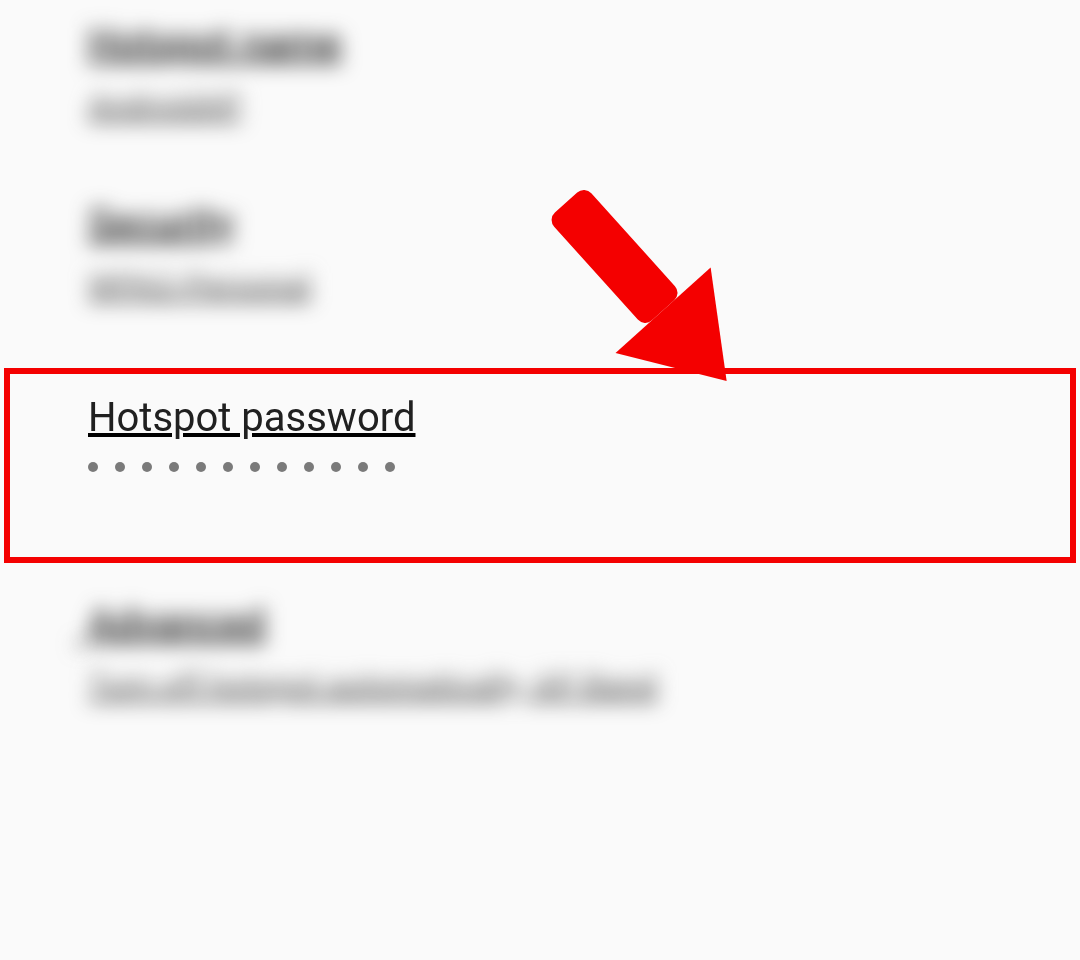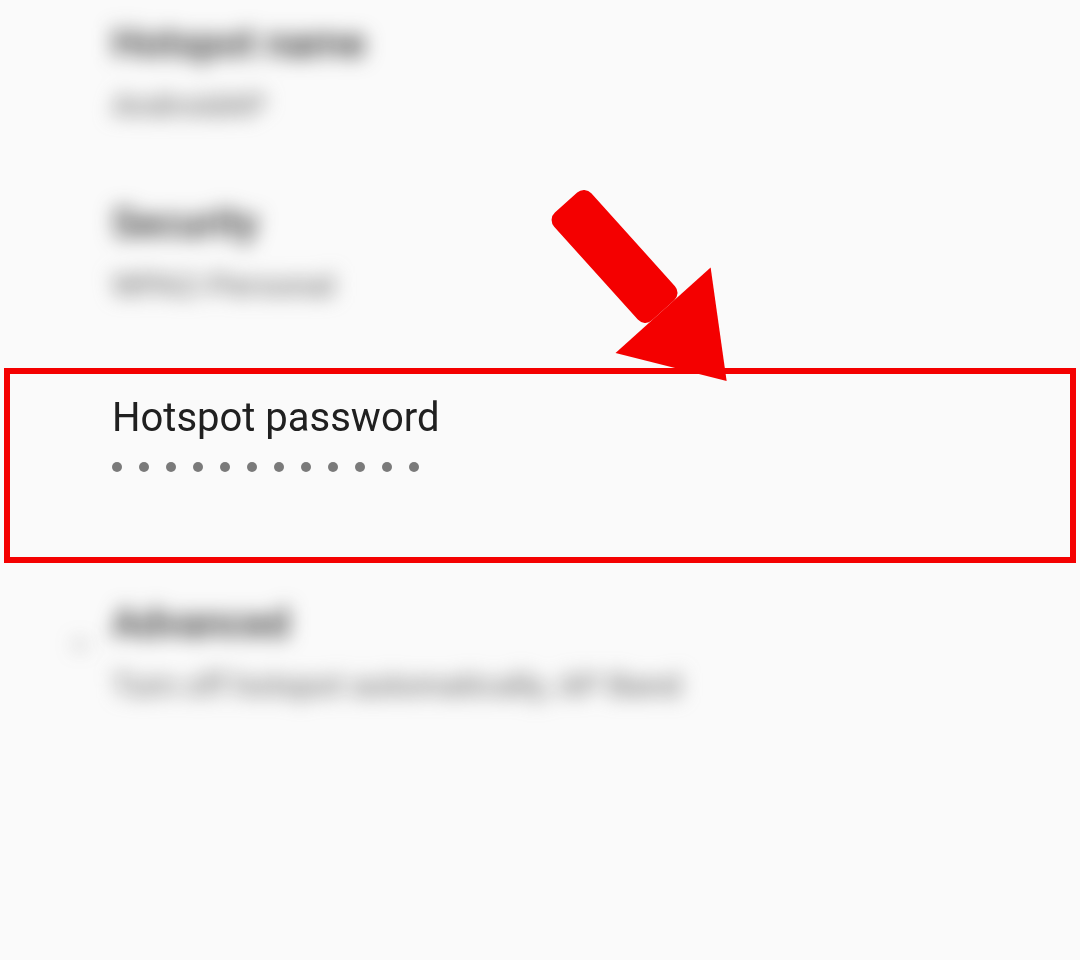--- a/index.html
+++ b/index.html
@@ -14,22 +14,23 @@
   }
   .screen {
     position: relative;
     width: 1080px;
     height: 960px;
   }
   .row {
     position: absolute;
     left: 0;
     width: 1080px;
-    padding-left: 112px;
+    padding-left: 88px;
     box-sizing: border-box;
+    text-decoration: underline;
   }
   .row .title {
     font-size: 40px;
     font-weight: 500;
     color: #2b2b2b;
     line-height: 1.2;
   }
   .row .sub {
     font-size: 32px;
     font-weight: 500;

